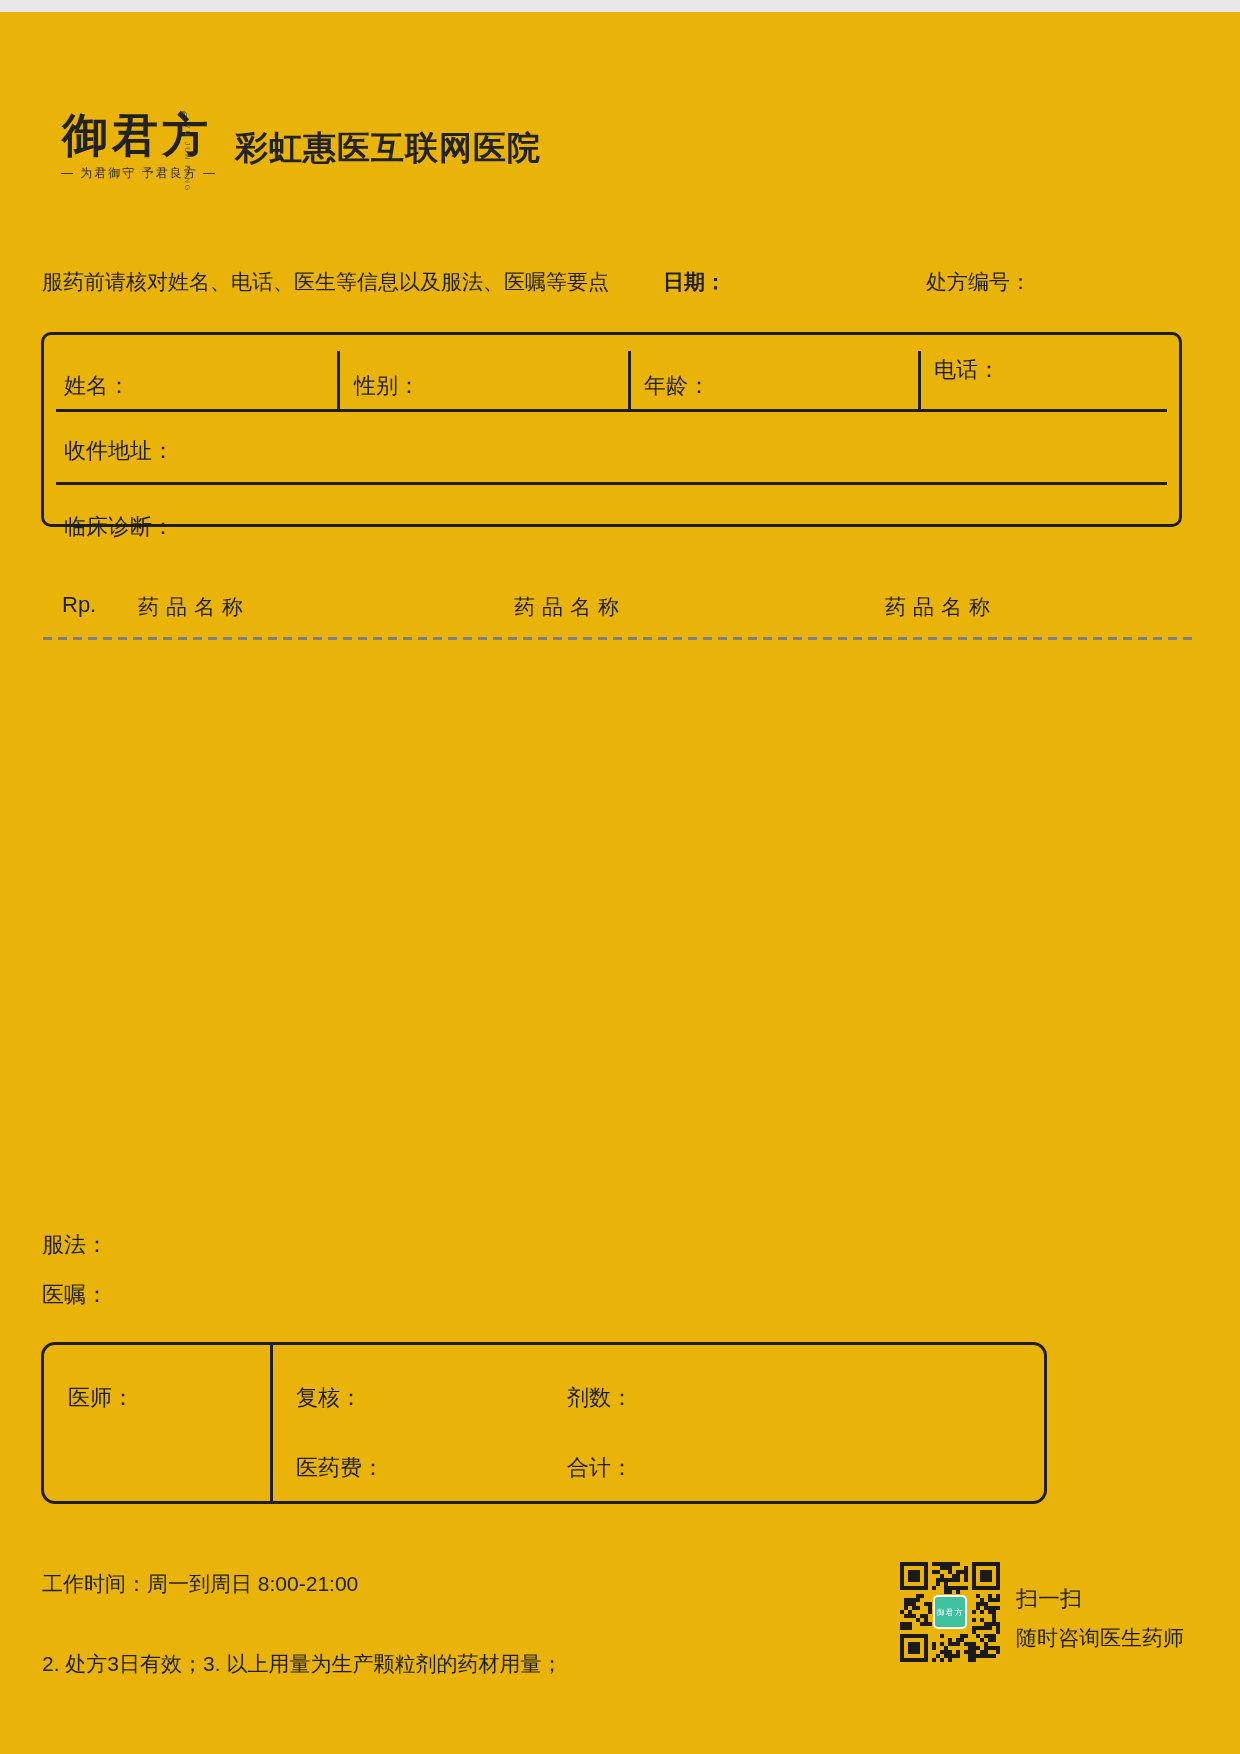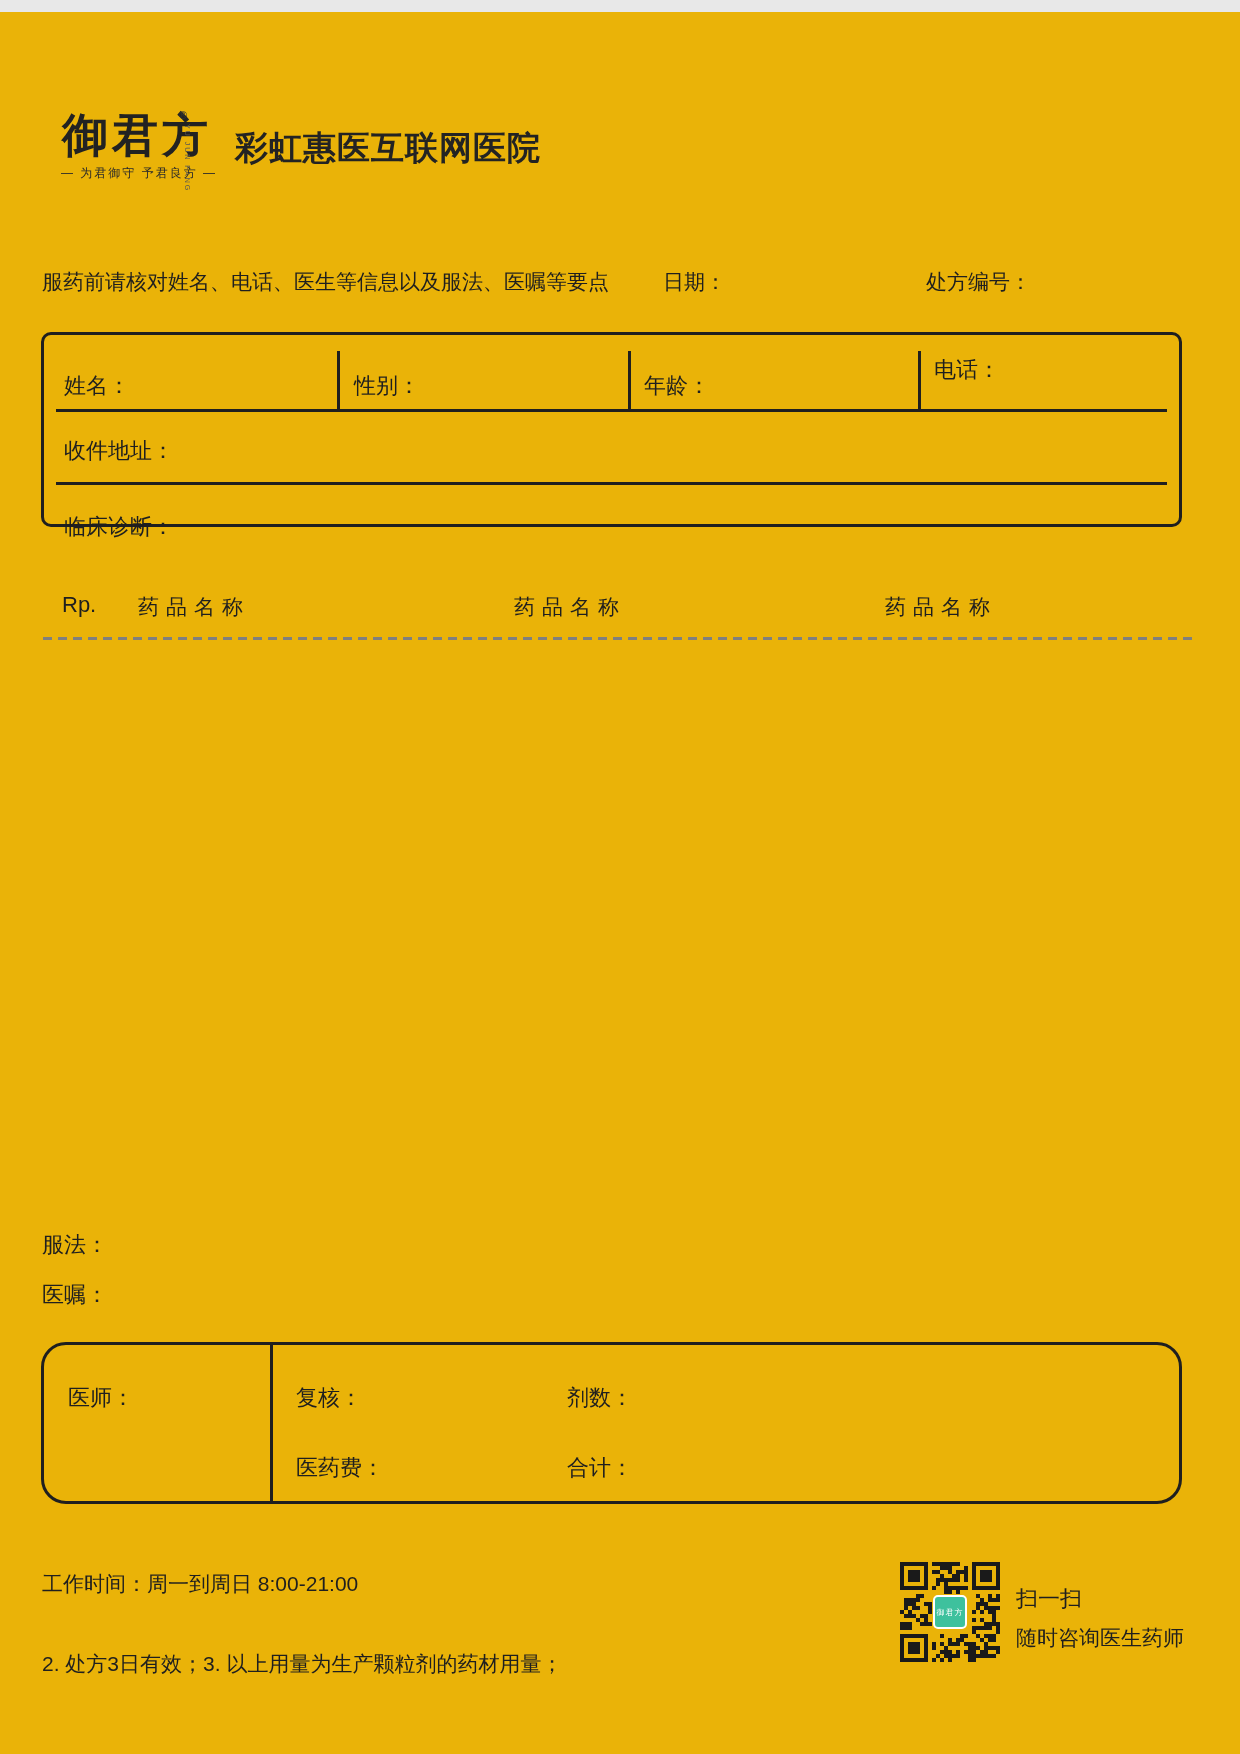--- a/index.html
+++ b/index.html
@@ -32,21 +32,21 @@
     font-size:12px;letter-spacing:2px;color:#2a2a2a;
     white-space:nowrap;text-align:center;
   }
   .hospital-title{
     left:235px;top:114px;
     font-size:33px;font-weight:900;letter-spacing:1px;color:#232323;
   }
 
   
   .notice{left:42px;top:256px;font-size:21px;}
-  .date-label{left:663px;top:256px;font-size:21px;}
+  .date-label{left:663px;top:256px;font-size:21px;font-weight:bold;}
   .rxno-label{left:926px;top:256px;font-size:21px;}
 
   
   .patient-box{
     left:41px;top:320px;width:1141px;height:195px;
     border:3px solid var(--ink,#1f1f1f);border-radius:10px;
     box-sizing:border-box;
   }
   .pb-label{position:absolute;font-size:22px;white-space:nowrap;}
   .pb-vline{position:absolute;width:2.5px;top:16px;height:58px;background:var(--ink,#1f1f1f);}
@@ -59,22 +59,22 @@
     left:43px;top:625px;width:1150px;height:3px;
     background:repeating-linear-gradient(90deg,#7f7f7f 0 9px,transparent 9px 15px);
   }
 
   
   .usage-label{left:42px;top:1218px;font-size:22px;text-align:right;}
   .advice-label{left:42px;top:1268px;font-size:22px;}
 
   
   .sig-box{
-    left:41px;top:1330px;width:1141px;height:162px;
-    border:3px solid var(--ink,#1f1f1f);border-radius:25px;
+    left:41px;top:1330px;width:1006px;height:162px;
+    border:3px solid var(--ink,#1f1f1f);border-radius:14px;
     box-sizing:border-box;
   }
   .sig-vline{position:absolute;left:226px;top:0;bottom:0;width:2.5px;background:var(--ink,#1f1f1f);}
   .sig-label{position:absolute;font-size:22px;white-space:nowrap;}
 
   
   .work-hours{left:42px;top:1558px;font-size:21px;}
   .note1{left:42px;top:1598px;font-size:21px;}
   .note2{left:42px;top:1638px;font-size:21px;}
 

